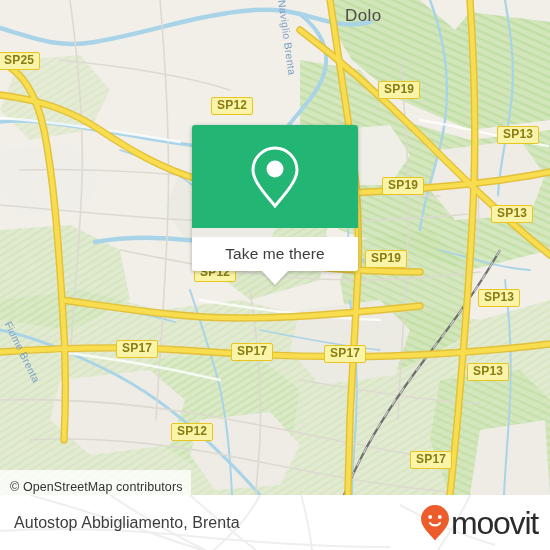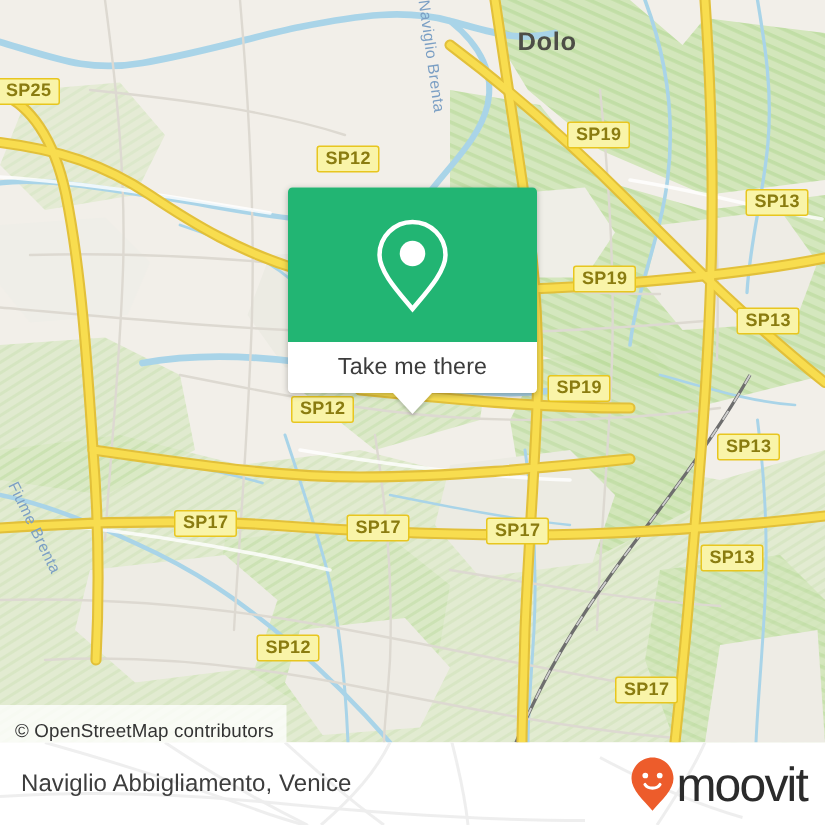--- a/index.html
+++ b/index.html
@@ -79,20 +79,21 @@
     justify-content: center;
   }
   #callout-white {
     height: 34px;
     background: #ffffff;
     border-radius: 0 0 3px 3px;
     display: flex;
     align-items: center;
     justify-content: center;
     position: relative;
+    margin-top: 9px;
   }
   #callout-label {
     font-size: 15.5px;
     color: #3c3c3c;
     letter-spacing: .1px;
   }
   #callout-tail {
     position: absolute;
     left: 50%;
     bottom: -14px;
@@ -261,21 +262,21 @@
           <path d="M330,0 C336,40 342,80 348,120 C356,170 360,220 358,270 C356,320 352,370 350,420 C349,460 348,482 348,495"></path>
           <path d="M300,30 C340,60 380,95 420,135 C460,175 500,215 550,255"></path>
           <path d="M0,352 C60,348 120,346 180,350 C250,355 320,358 390,356 C450,354 500,350 550,344"></path>
           <path d="M470,0 C474,60 476,120 474,180 C472,250 466,320 460,390 C456,440 452,475 450,495"></path>
           <path d="M62,300 C120,308 180,318 240,318 C300,318 360,312 420,306"></path>
           <path d="M240,260 C300,266 360,272 420,272"></path>
         </g>
       </g>
     </svg>
 
-    <div class="map-label city-label" style="left:345px; top:18px;font-weight:bold;">Dolo</div>
+    <div class="map-label city-label" style="left:345px; top:6px;">Dolo</div>
 
     <div class="map-label water-label" style="left:8px; top:316px; transform:rotate(64deg); transform-origin:left center;">Fiume Brenta</div>
     <div class="map-label water-label" style="left:282px; top:-6px; transform:rotate(82deg); transform-origin:left center;">Naviglio Brenta</div>
 
     <div class="shield" style="left:-2px;  top:52px;">SP25</div>
     <div class="shield" style="left:211px; top:97px;">SP12</div>
     <div class="shield" style="left:378px; top:81px;">SP19</div>
     <div class="shield" style="left:497px; top:126px;">SP13</div>
     <div class="shield" style="left:382px; top:177px;">SP19</div>
     <div class="shield" style="left:491px; top:205px;">SP13</div>
@@ -312,21 +313,21 @@
         <path d="M110,0 C140,20 170,38 205,55"></path>
         <path d="M260,0 C250,20 236,36 214,55"></path>
         <path d="M300,-5 C306,18 310,36 312,55"></path>
         <path d="M0,36 C60,32 120,34 180,40 C250,47 320,52 390,52"></path>
         <path d="M400,10 C430,26 460,40 495,50"></path>
         <path d="M470,0 C462,18 452,34 438,55"></path>
         <path d="M190,0 C210,18 230,36 256,55"></path>
       </g>
     </svg>
 
-    <div id="place-title">Naviglio Abbigliamento, Venice</div>
+    <div id="place-title">Autostop Abbigliamento, Brenta</div>
 
     <div id="moovit-logo">
       <svg width="30" height="38" viewBox="0 0 30 38">
         <path d="M15 1 C7.3 1 1 7.3 1 15 C1 22.5 9 29.5 15 36.5 C21 29.5 29 22.5 29 15 C29 7.3 22.7 1 15 1 Z" fill="#ed5c2b"></path>
         <circle cx="10.2" cy="13" r="1.9" fill="#ffffff"></circle>
         <circle cx="19.8" cy="13" r="1.9" fill="#ffffff"></circle>
         <path d="M10 19 C12 22.2 18 22.2 20 19" fill="none" stroke="#ffffff" stroke-width="2.1" stroke-linecap="round"></path>
       </svg>
       <span id="moovit-word">moovit</span>
     </div>

